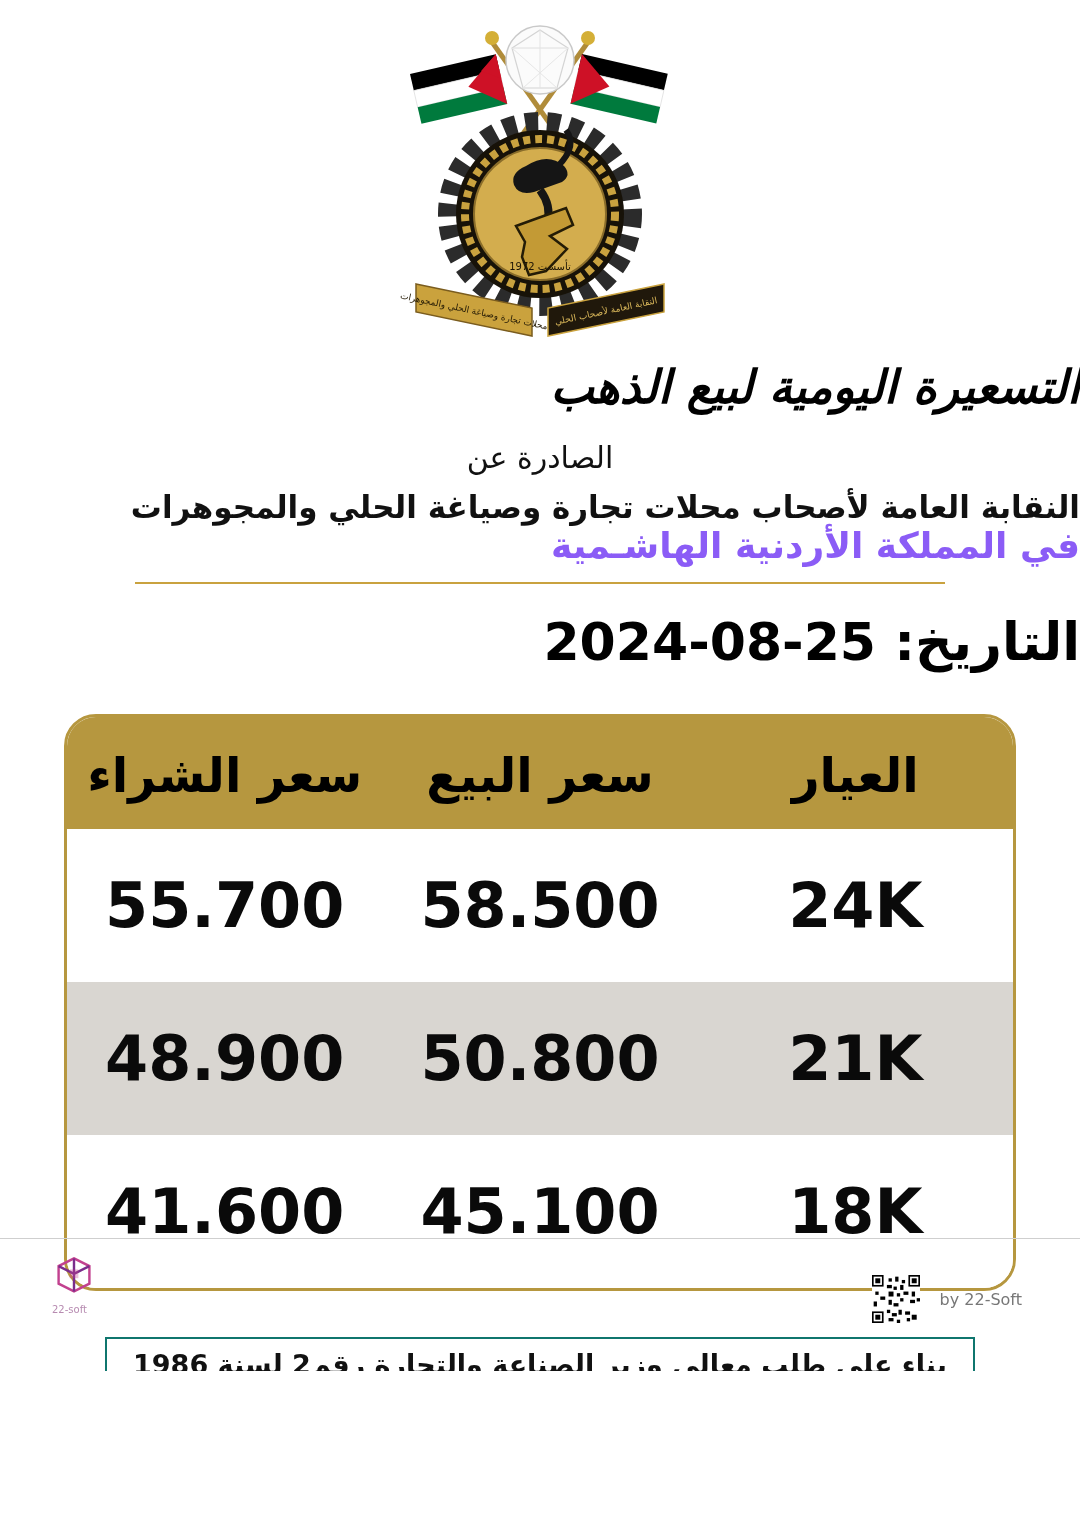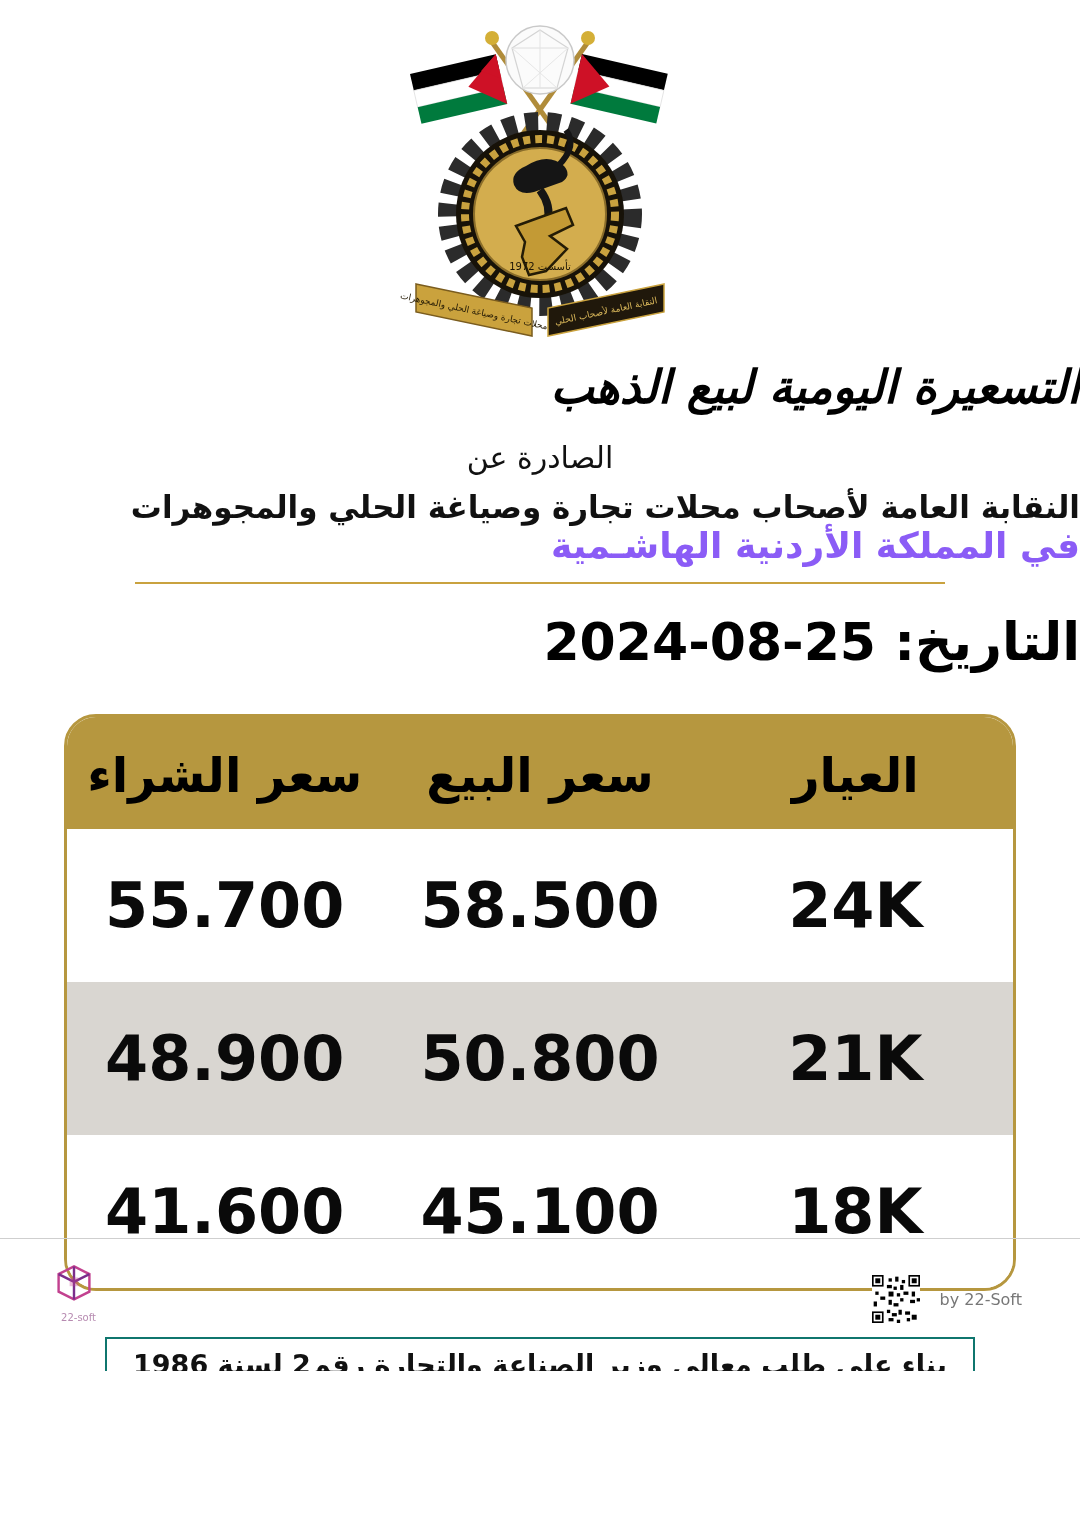--- a/index.html
+++ b/index.html
@@ -72,22 +72,22 @@
     border:2px solid #0f766e;
     padding:10px 26px;
     font-size:27px; font-weight:600; color:#111;
     background:#fff;
   }
   .bottom-rule {
     position:absolute; left:0; right:0; bottom:132px;
     border-top:1px solid #cfcfcf;
   }
   .brand {
-    position:absolute; left:52px; bottom:48px;
-    text-align:right;
+    position:absolute; left:52px; bottom:56px;
+    text-align:left;
   }
   .brand-caption { font-size:10px; color:#b78bb1; margin-top:2px; }
   .credit {
     position:absolute; right:58px; bottom:48px;
     display:flex; align-items:center; gap:20px;
   }
   .credit-text { font-size:16px; color:#777; }
 </style>
 </head>
 <body>

